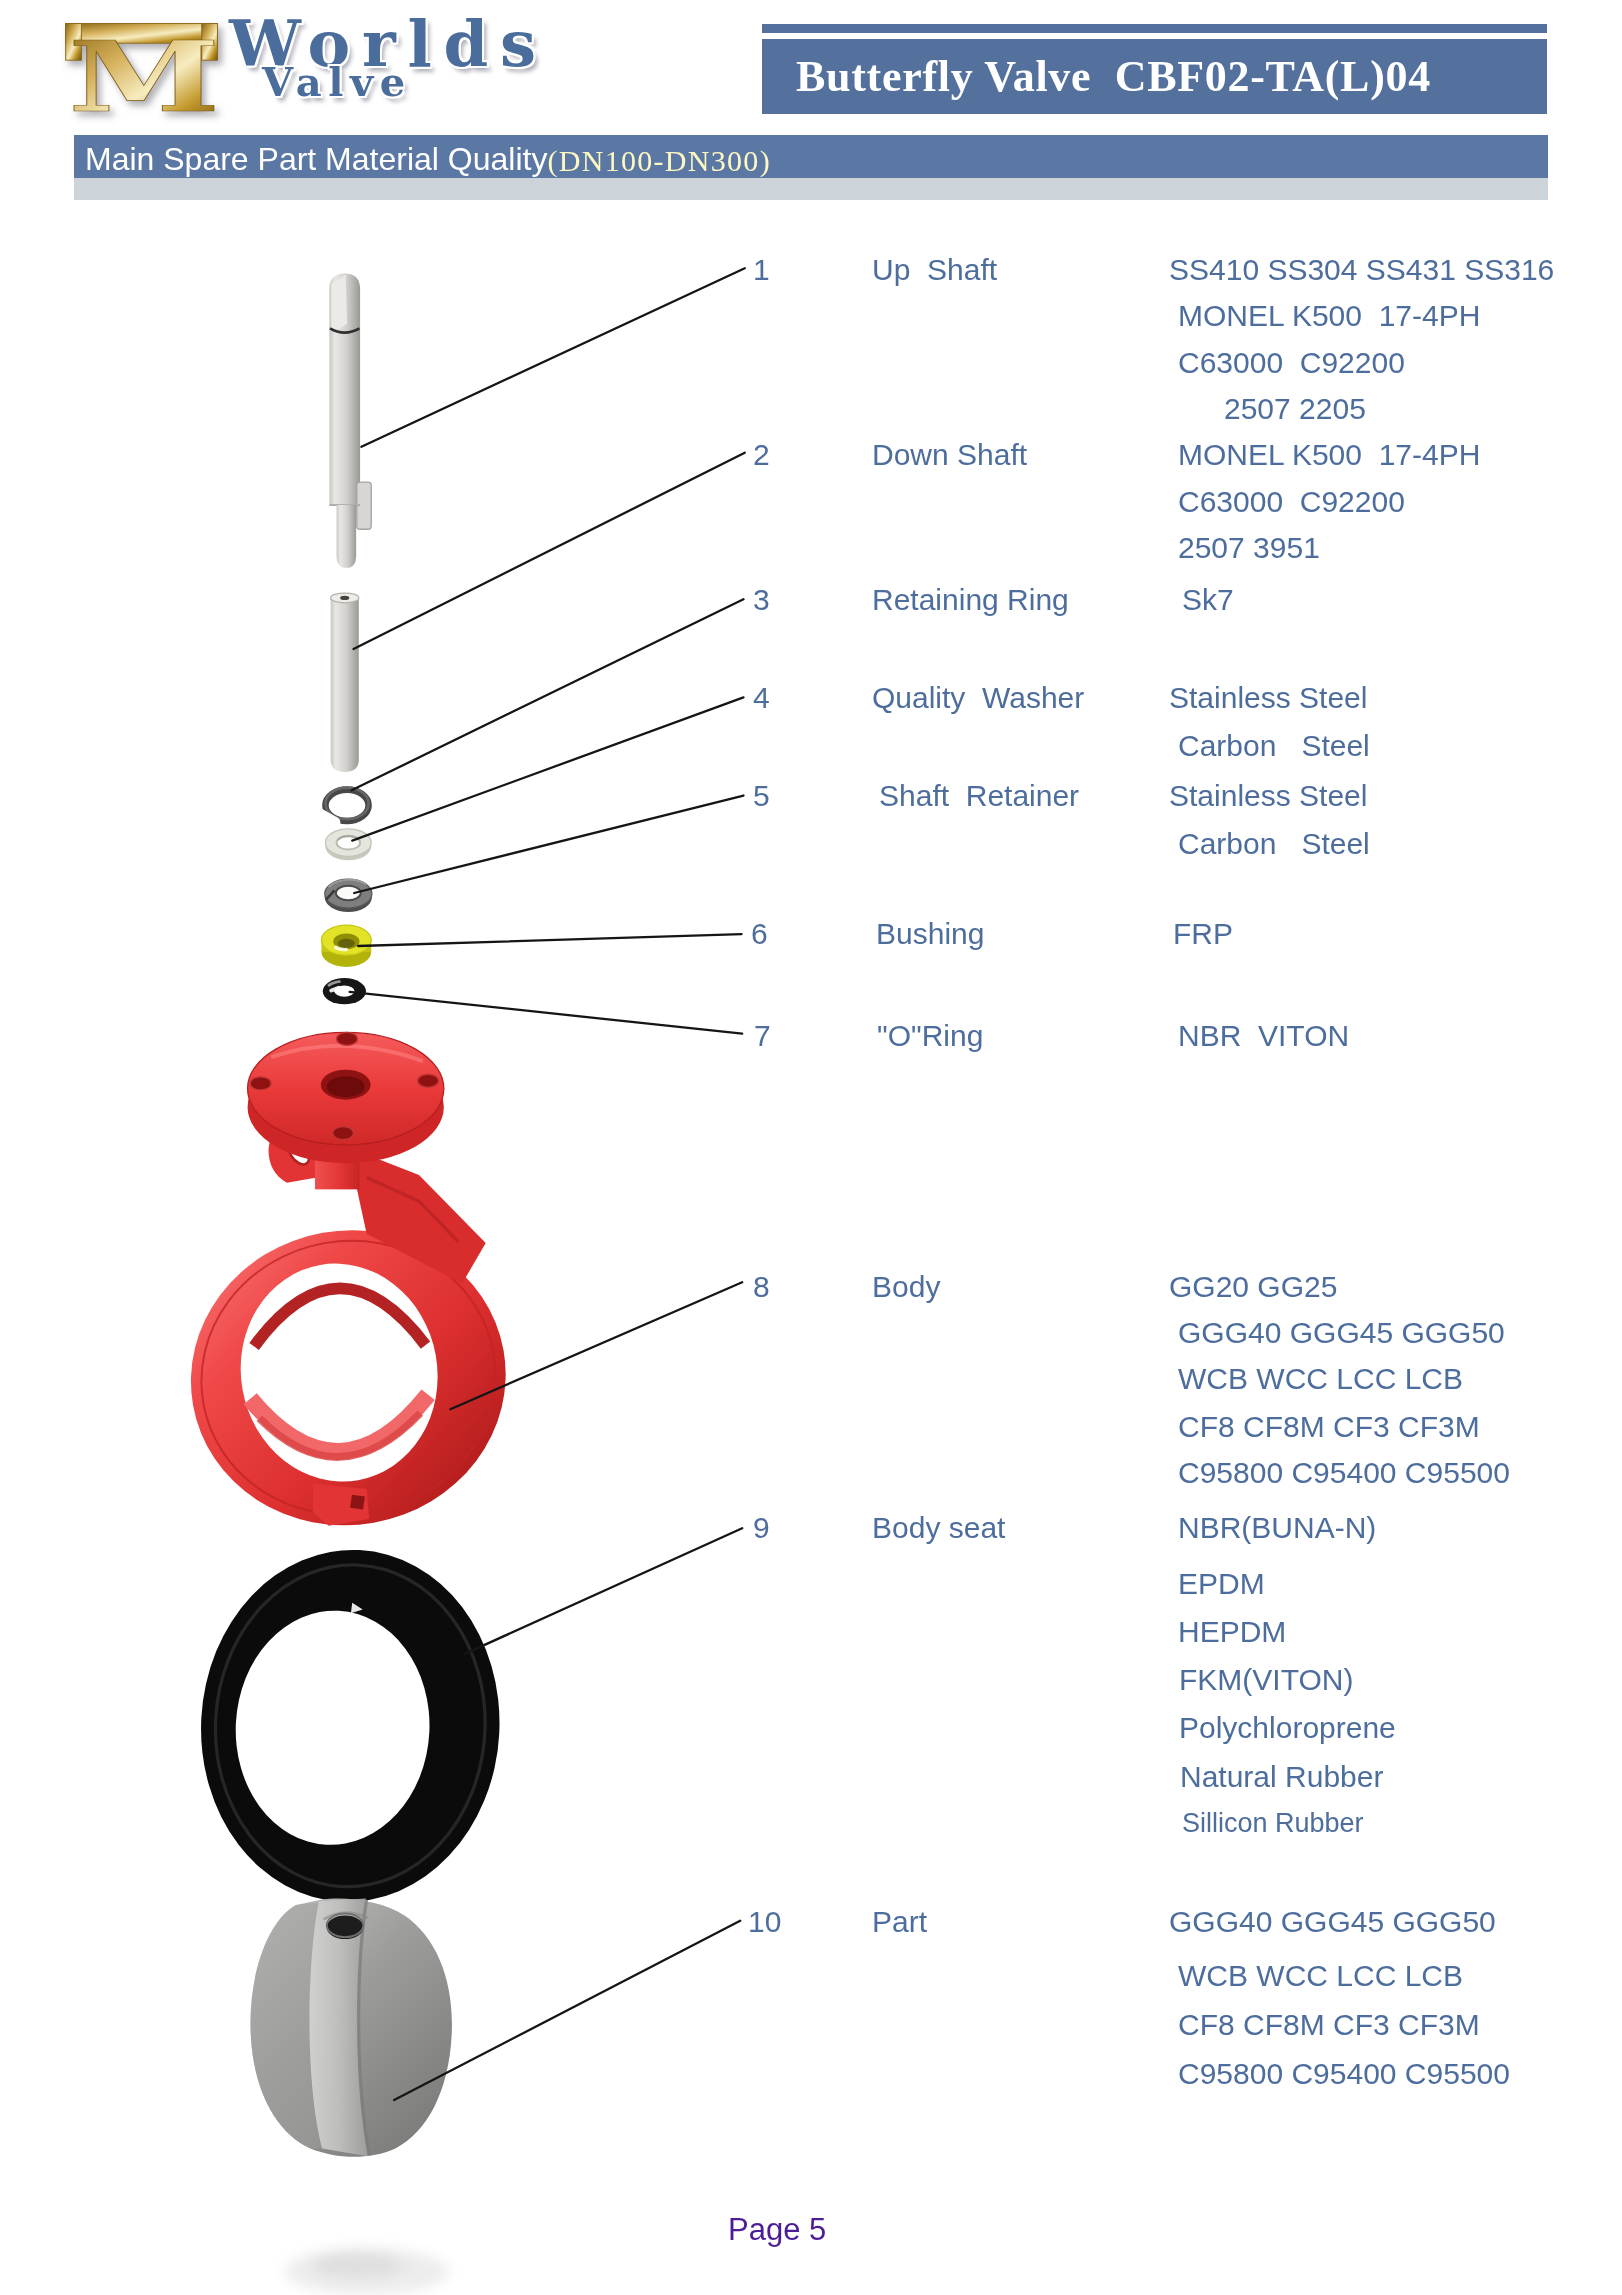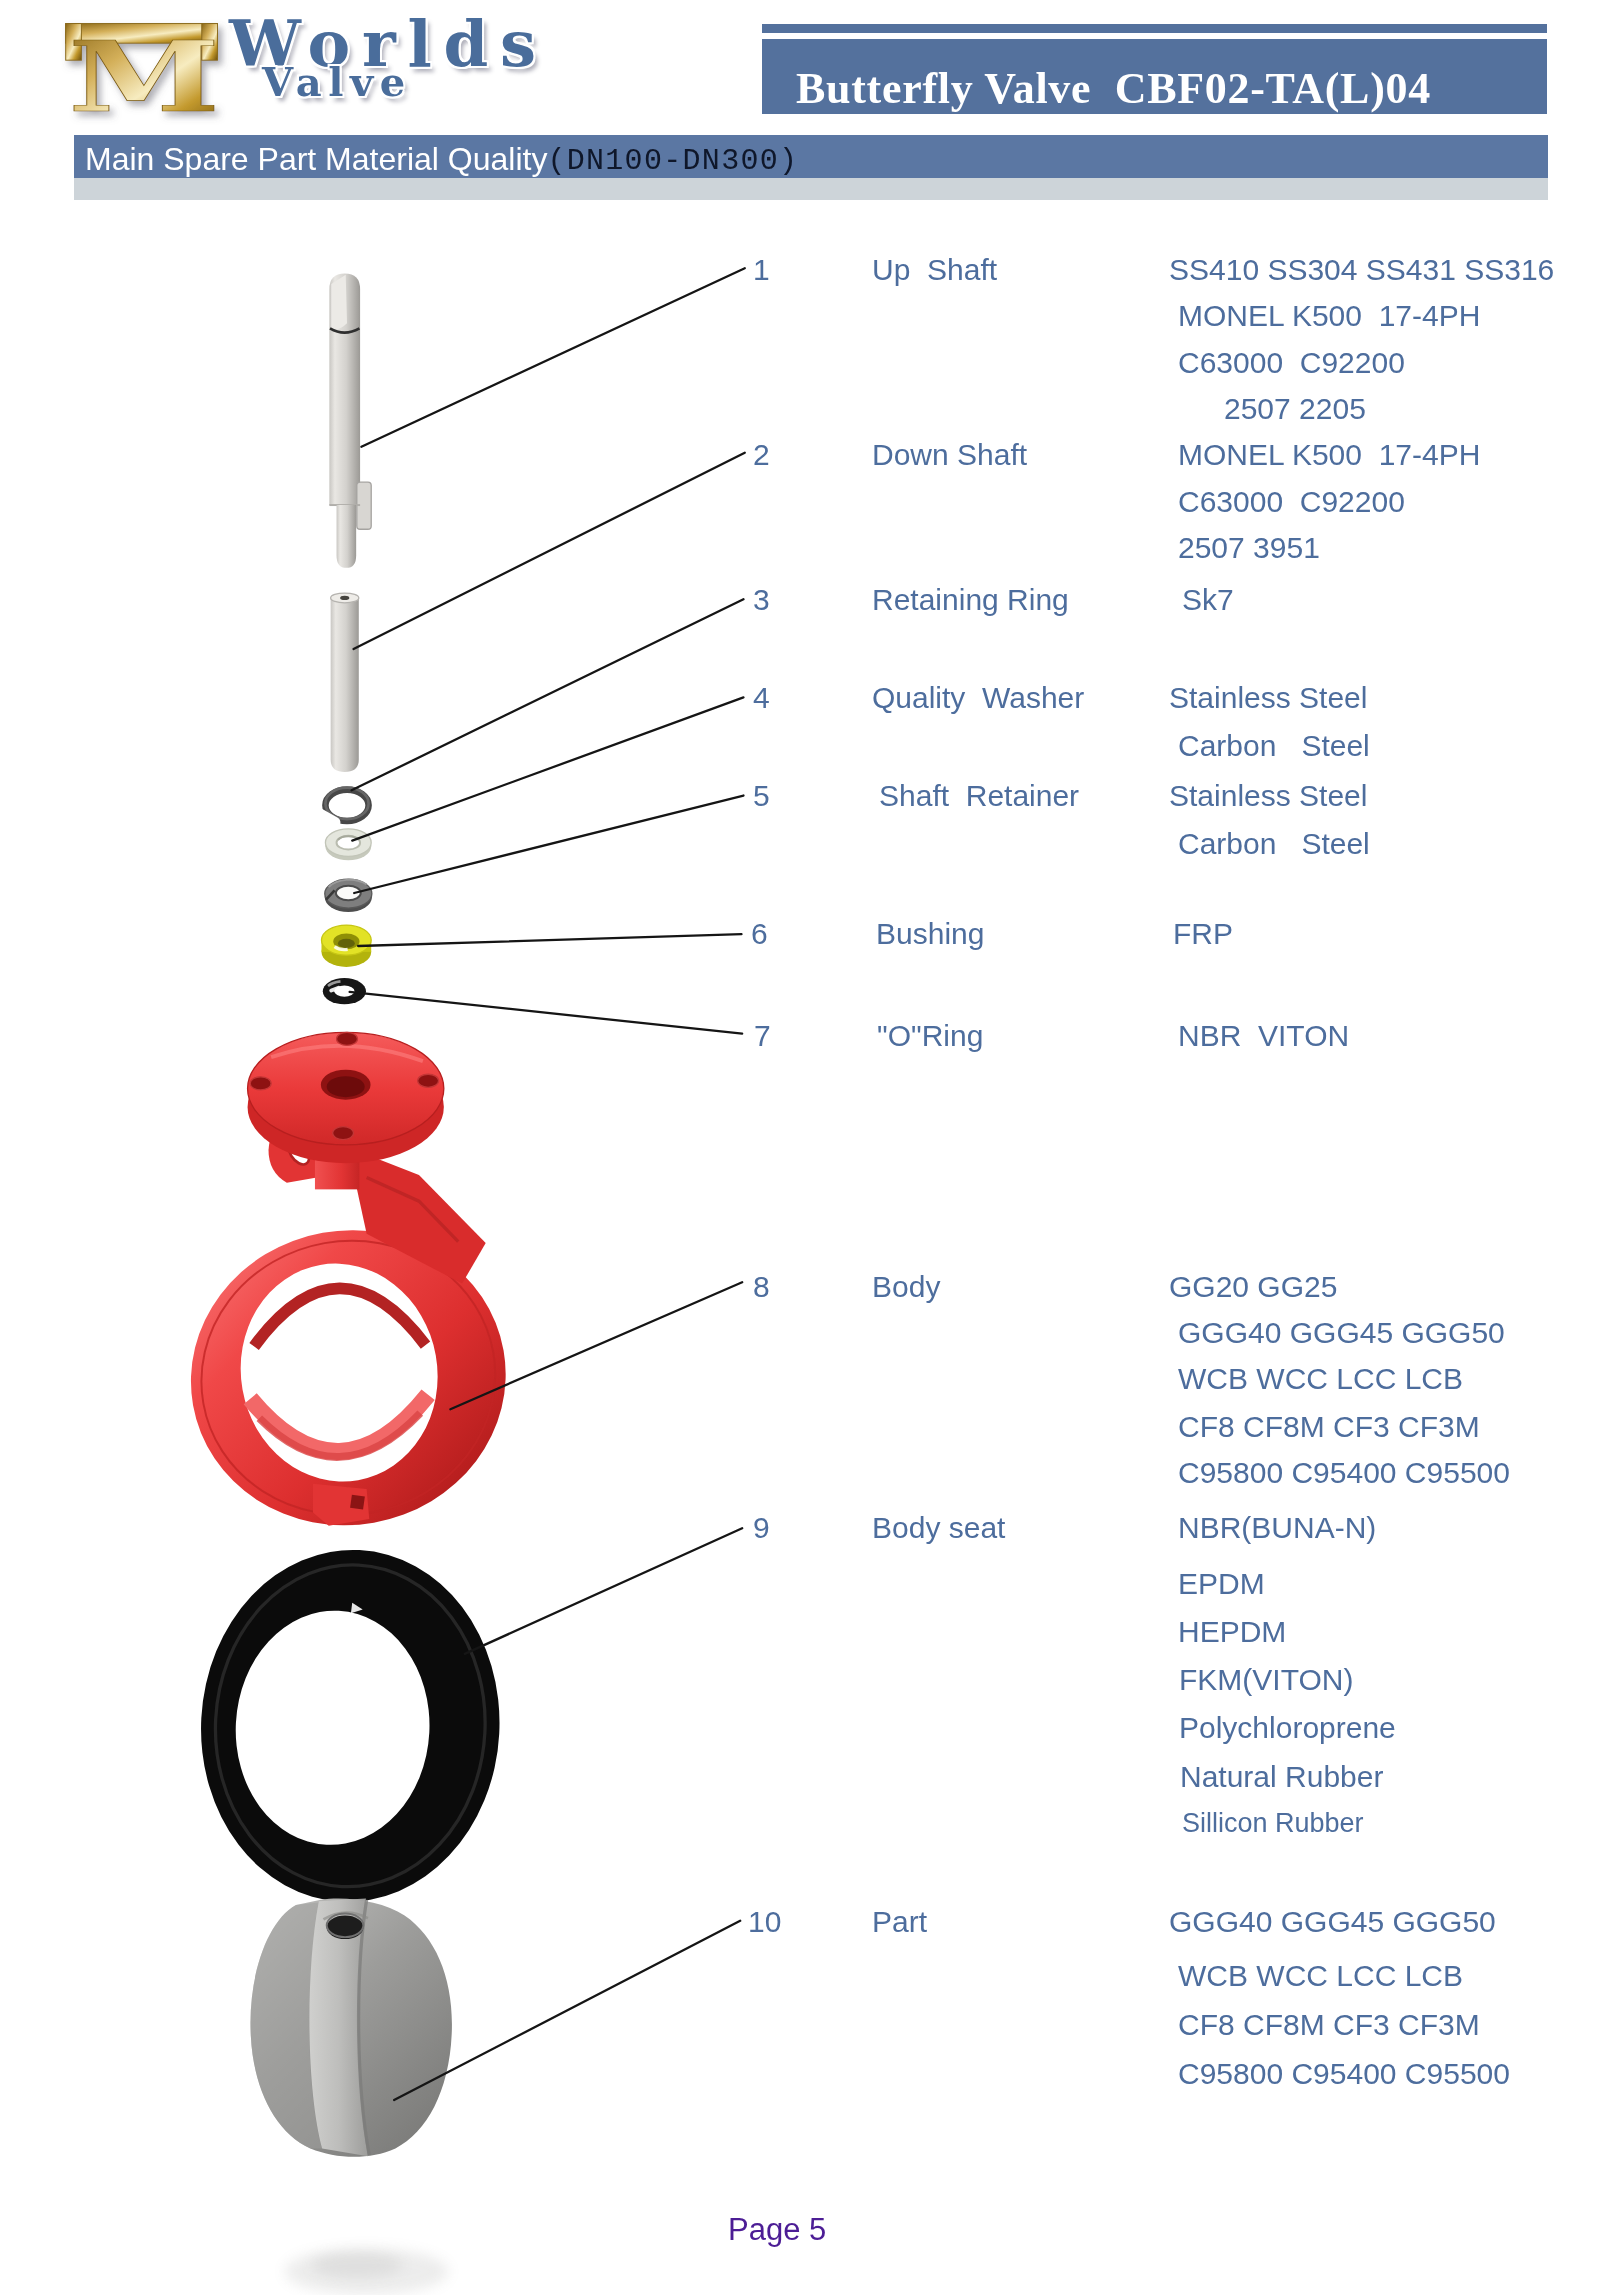--- a/index.html
+++ b/index.html
@@ -9,29 +9,29 @@
   .bar{position:absolute;}
   .t{position:absolute;white-space:pre;line-height:37px;font-size:30px;color:#4d6d9d;
      font-family:"Liberation Sans",sans-serif;}
   .num{width:46px;}
   .logo-word{position:absolute;font-family:"DejaVu Serif",serif;font-weight:bold;color:#4a6d9b;
      line-height:1;
      text-shadow:-2px -2px 0 #fff,2px -2px 0 #fff,-2px 2px 0 #fff,2px 2px 0 #fff,
                  -2px 0 0 #fff,2px 0 0 #fff,0 -2px 0 #fff,0 2px 0 #fff,
                  3.9px 4.6px 4.6px rgba(70,70,95,.45);}
   #title-box{position:absolute;left:762px;top:39px;width:785px;height:75px;background:#54719d;
-     display:flex;align-items:flex-end;}
+     display:flex;align-items:center;}
   #title-box span{color:#ffffff;font-family:"Liberation Serif",serif;font-weight:bold;
      font-size:44px;padding-left:34px;letter-spacing:0.7px;white-space:pre;}
   #title-topbar{position:absolute;left:762px;top:24px;width:785px;height:8.5px;background:#54719d;}
   #header-bar{position:absolute;left:74px;top:135px;width:1474px;height:43px;background:#5b77a3;
      display:flex;align-items:flex-end;}
   #header-bar .h-main{color:#fff;font-size:32px;padding-left:11px;white-space:pre;
      font-family:"Liberation Sans",sans-serif;}
-  #header-bar .h-range{color:#0f172a;font-size:30px;font-family:Liberation Mono, monospace;white-space:pre;
+  #header-bar .h-range{color:#fef9c3;font-size:30px;font-family:Liberation Serif, serif;white-space:pre;
      letter-spacing:1.3px;}
   #grey-bar{position:absolute;left:74px;top:178px;width:1474px;height:22px;background:#cdd4d9;}
   #footer{position:absolute;left:728px;top:2212px;font-size:31px;color:#4c1d95;white-space:pre;}
 </style>
 </head>
 <body>
 
 <div id="page">
 
   <svg id="diagram-svg" viewBox="0 0 2480 3508">

